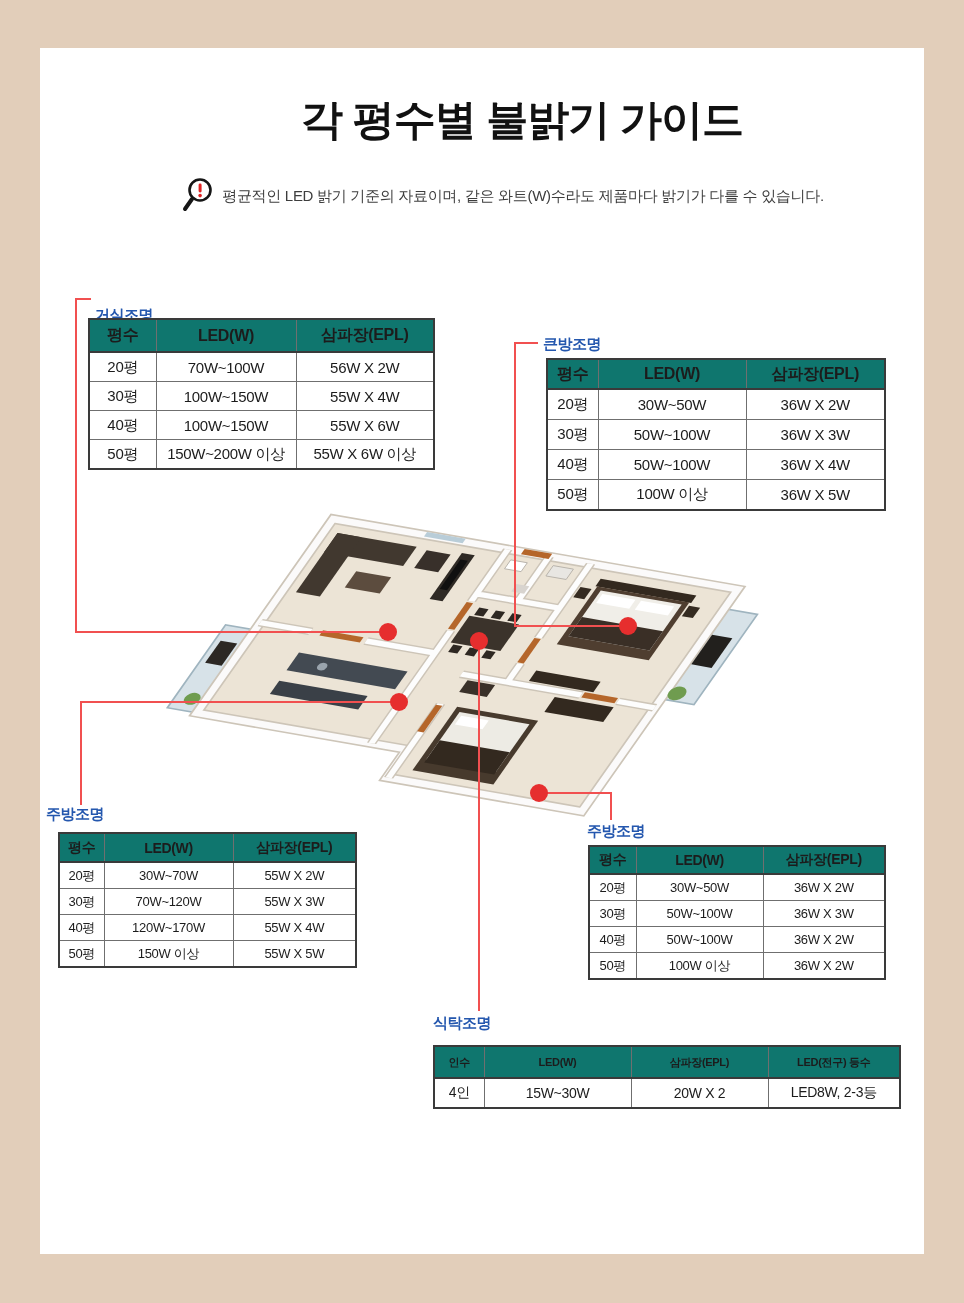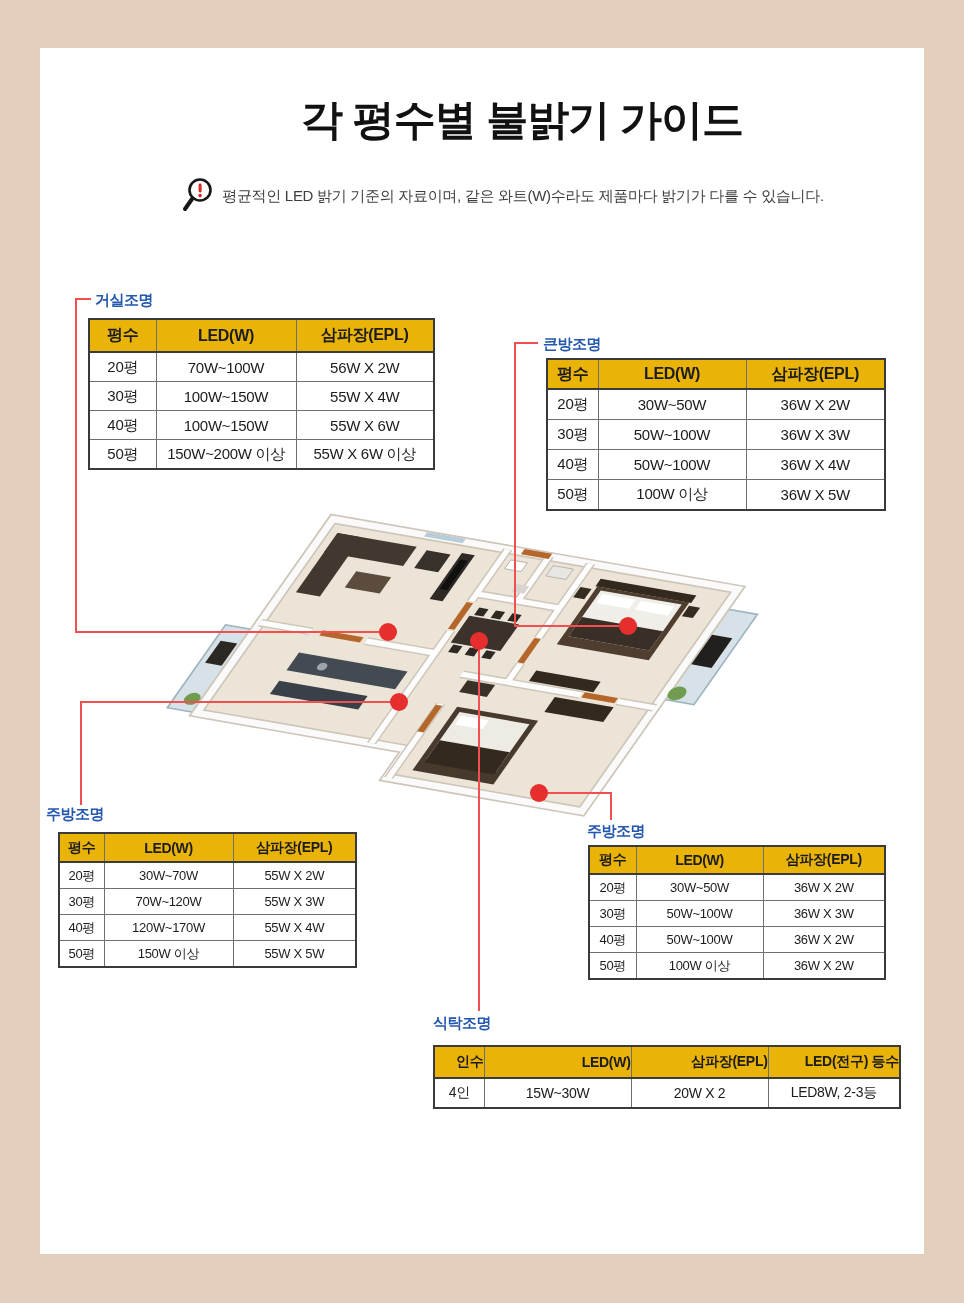--- a/index.html
+++ b/index.html
@@ -31,33 +31,33 @@
   }
   table.guide{
     border-collapse:collapse;position:absolute;table-layout:fixed;
     background:#fff;border:2px solid #3a3a3a;
   }
   table.guide th,table.guide td{
     border:1px solid #6f6f6f;text-align:center;vertical-align:middle;
     color:#1c1c1c;padding:0;letter-spacing:-0.3px;
   }
   table.guide th{
-    background:#eab308;font-weight:bold;border-bottom:2px solid #3a3a3a;
+    background:#0f766e;font-weight:bold;border-bottom:2px solid #3a3a3a;
   }
   
   #tbl-living  {left:88px; top:318px; width:345px;}
   #tbl-living  th{height:31px;font-size:16px;} #tbl-living td{height:28px;font-size:15px;}
   #tbl-big     {left:546px;top:358px; width:338px;}
   #tbl-big     th{height:28px;font-size:16px;} #tbl-big td{height:29px;font-size:15px;}
   #tbl-kitchen {left:58px; top:832px; width:297px;}
   #tbl-kitchen th{height:27px;font-size:14px;} #tbl-kitchen td{height:25px;font-size:13px;}
   #tbl-small   {left:588px;top:845px; width:296px;}
   #tbl-small   th{height:26px;font-size:14px;} #tbl-small td{height:25px;font-size:13px;}
   #tbl-dining  {left:433px;top:1045px;width:466px;}
-  #tbl-dining  th{height:30px;font-size:14px;text-align:right;} #tbl-dining td{height:28px;font-size:14px;}
+  #tbl-dining  th{height:30px;font-size:11px;} #tbl-dining td{height:28px;font-size:14px;}
   svg{display:block;}
   .overlay{position:absolute;left:0;top:0;pointer-events:none;}
 </style>
 </head>
 <body>
 
 <div class="panel"></div>
 
 <div class="page-title">각 평수별 불밝기 가이드</div>
 
@@ -170,21 +170,21 @@
   </g>
   <g fill="#e62e2e">
     <circle cx="388" cy="632" r="9"></circle>
     <circle cx="399" cy="702" r="9"></circle>
     <circle cx="479" cy="641" r="9"></circle>
     <circle cx="628" cy="626" r="9"></circle>
     <circle cx="539" cy="793" r="9"></circle>
   </g>
 </svg>
 
-<div class="callout-label" style="left:95px;top:291px">거실조명</div>
+<div class="callout-label" style="left:95px;top:306px">거실조명</div>
 <div class="callout-label" style="left:543px;top:335px">큰방조명</div>
 <div class="callout-label" style="left:46px;top:805px">주방조명</div>
 <div class="callout-label" style="left:587px;top:822px">주방조명</div>
 <div class="callout-label" style="left:433px;top:1014px">식탁조명</div>
 
 <table class="guide" id="tbl-living">
   <colgroup>
       <col style="width:67px">
       <col style="width:140px">
       <col style="width:138px">

